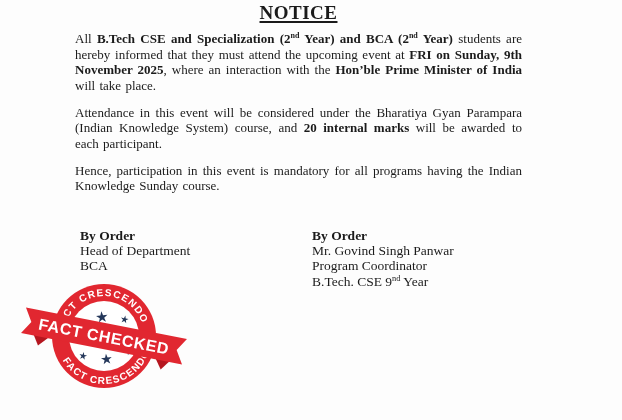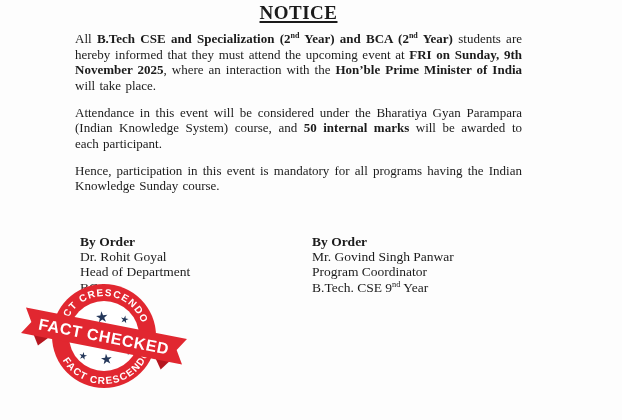--- a/index.html
+++ b/index.html
@@ -28,21 +28,21 @@
   .body-text p.para{
     margin:0 0 11.5px 0;
     font-size:13px;
     line-height:15.5px;
     text-align:justify;
     word-spacing:1px;
   }
   .b{font-weight:bold;}
   sup{font-size:.62em;line-height:0;vertical-align:super;}
   .sig{
-    position:absolute;top:234px;
+    position:absolute;top:228px;
     font-size:13.5px;line-height:15.2px;
   }
   .sig-left{left:80px;}
   .sig-right{left:312px;}
   .stamp{
     position:absolute;left:14px;top:277px;
     width:180px;height:120px;z-index:5;
   }
   .arc-text{
     font-family:"Liberation Sans","DejaVu Sans",sans-serif;
@@ -61,28 +61,27 @@
 </style>
 </head>
 <body>
 
 <div class="page">
 
   <div class="doc-inner">
     <h1 class="doc-title">NOTICE</h1>
     <div class="body-text">
         <p class="para"><span>All </span><span class="b">B.Tech CSE and Specialization (2</span><sup class="b">nd</sup><span class="b"> Year) and BCA (2</span><sup class="b">nd</sup><span class="b"> Year)</span><span> students are hereby informed that they must attend the upcoming event at </span><span class="b">FRI on Sunday, 9th November 2025</span><span>, where an interaction with the </span><span class="b">Hon’ble Prime Minister of India</span><span> will take place.</span></p>
-        <p class="para"><span>Attendance in this event will be considered under the Bharatiya Gyan Parampara (Indian Knowledge System) course, and </span><span class="b">50 internal marks</span><span> will be awarded to each participant.</span></p>
+        <p class="para"><span>Attendance in this event will be considered under the Bharatiya Gyan Parampara (Indian Knowledge System) course, and </span><span class="b">20 internal marks</span><span> will be awarded to each participant.</span></p>
         <p class="para"><span>Hence, participation in this event is mandatory for all programs having the Indian Knowledge Sunday course.</span></p>
       </div>
   </div>
 
   <div class="sig sig-left">
       <div class="sig-line"><span class="b">By Order</span></div>
-      <div class="sig-line"><span>Dr. Rohit Goyal</span></div>
       <div class="sig-line"><span>Head of Department</span></div>
       <div class="sig-line"><span>BCA</span></div>
     </div>
   <div class="sig sig-right">
       <div class="sig-line"><span class="b">By Order</span></div>
       <div class="sig-line"><span>Mr. Govind Singh Panwar</span></div>
       <div class="sig-line"><span>Program Coordinator</span></div>
       <div class="sig-line"><span>B.Tech. CSE 9</span><sup>nd</sup><span> Year</span></div>
     </div>
 

